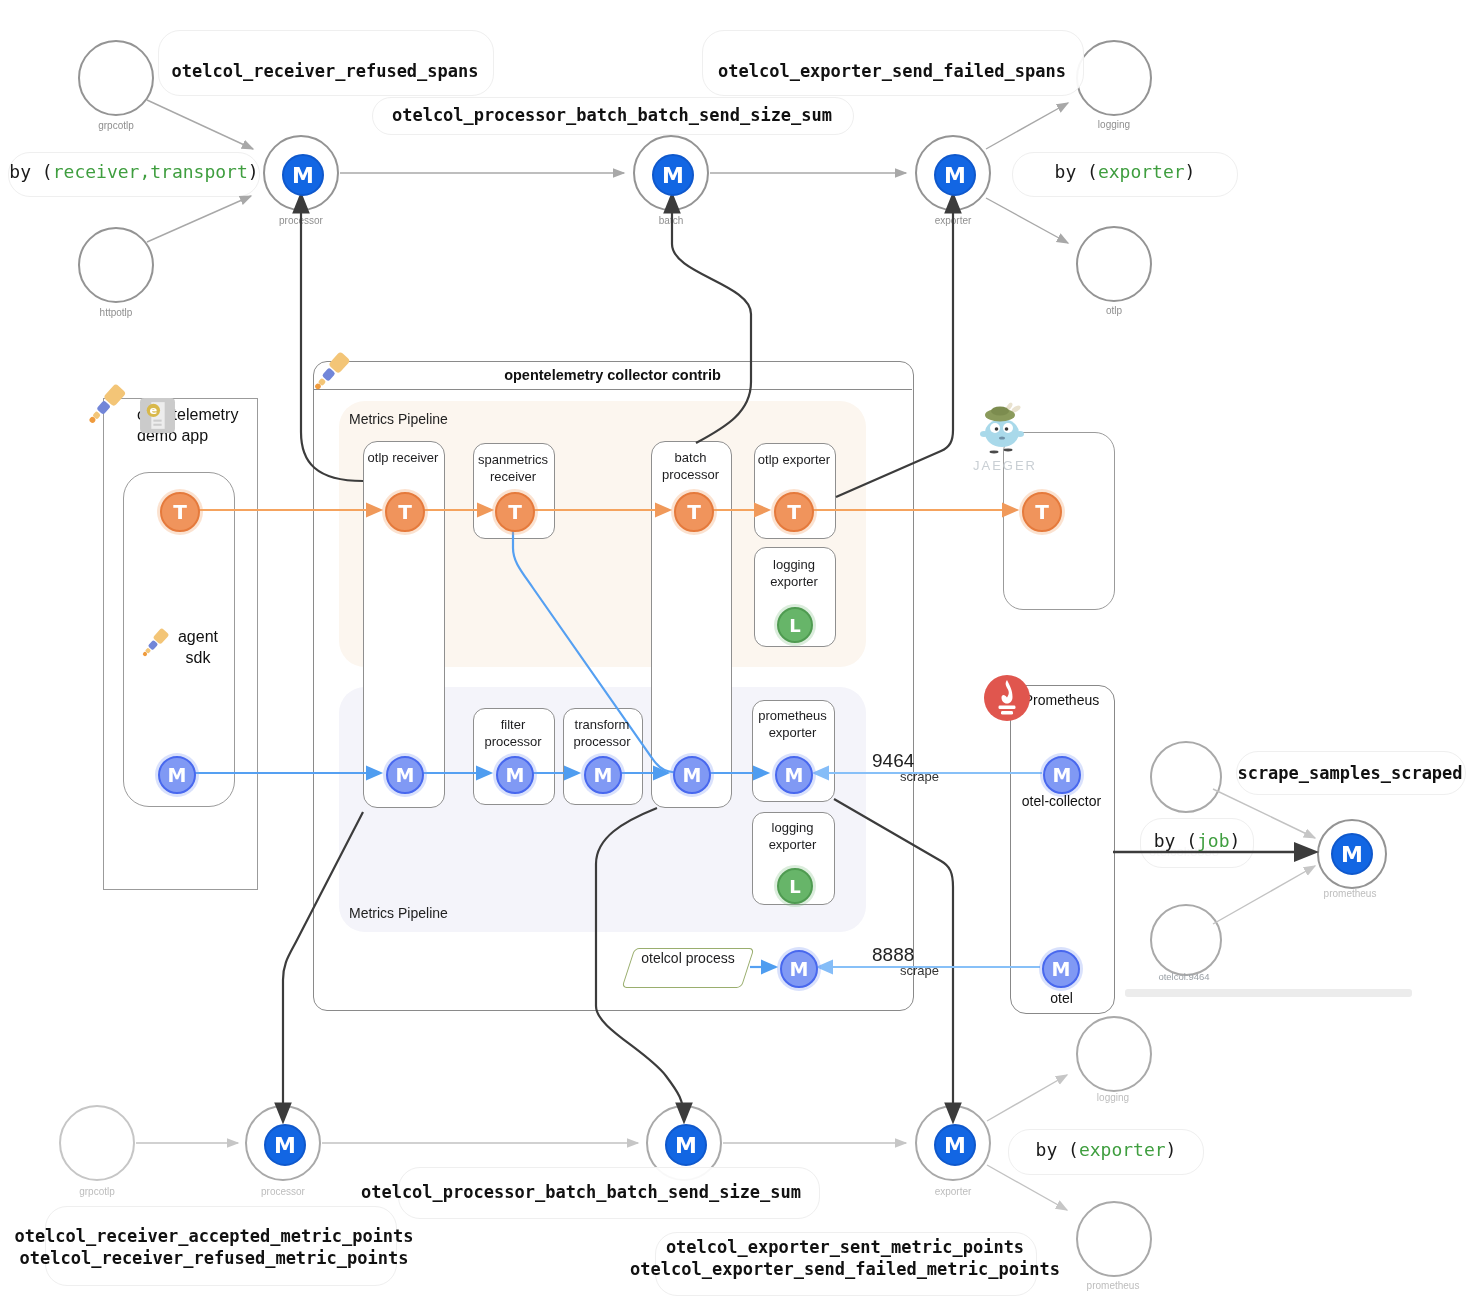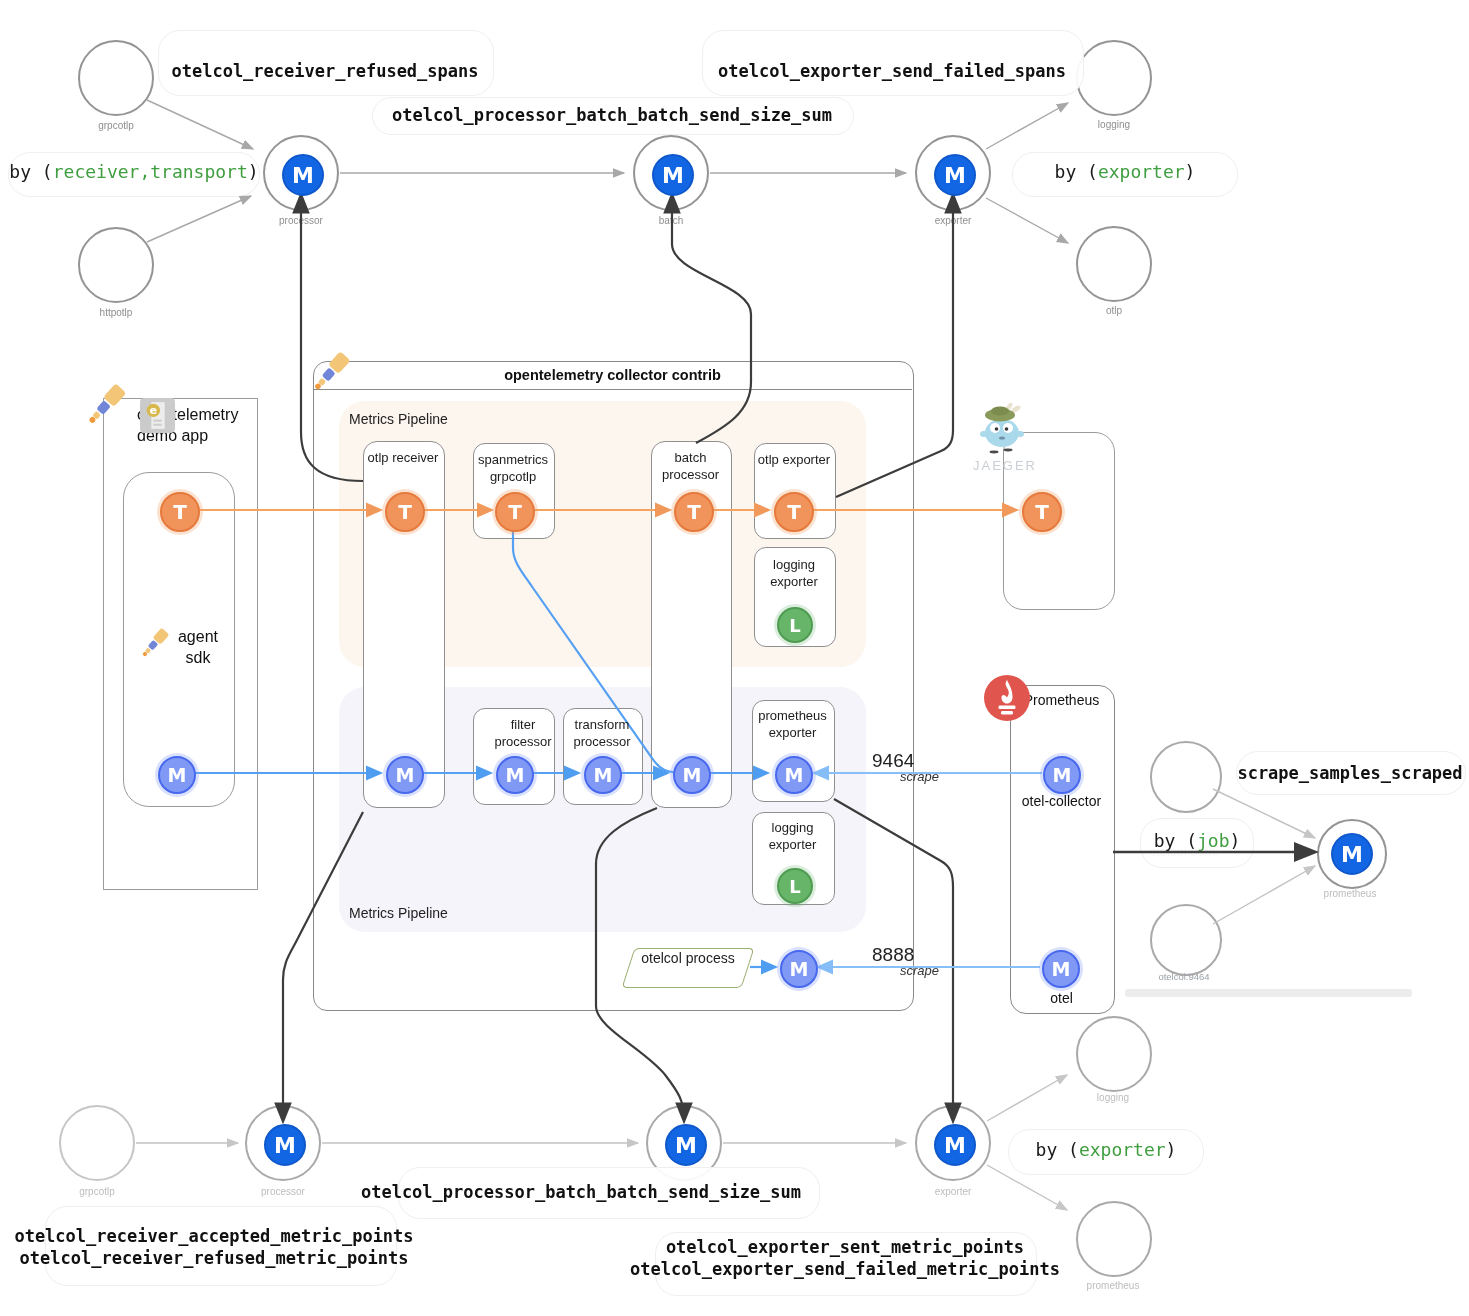--- a/index.html
+++ b/index.html
@@ -30,21 +30,21 @@
   .frame{position:absolute;border:1px solid #9b9b9b;background:transparent;z-index:0;}
   .tint{position:absolute;border-radius:26px;z-index:0;}
   
   .monobox{position:absolute;background:rgba(255,255,255,.92);border:1px solid #efefef;border-radius:22px;z-index:2;}
   .monotext{font-family:"DejaVu Sans Mono",monospace;font-weight:bold;font-size:17px;line-height:22px;
             color:#111;white-space:nowrap;text-align:center;}
   .bytext{font-family:"DejaVu Sans Mono",monospace;font-size:18px;color:#1a1a1a;white-space:nowrap;text-align:center;}
   .kw{color:#3f9e3f;}
   svg.wires{position:absolute;left:0;top:0;z-index:3;}
   .port{position:absolute;font-size:19px;color:#222;z-index:4;}
-  .port-s{position:absolute;font-size:13px;color:#333;z-index:4;font-style:italic;}
+  .port-s{position:absolute;font-size:13px;color:#333;z-index:4;}
   .logo{position:absolute;z-index:5;}
 </style>
 </head>
 <body>
 
 <div id="stage">
 
   <svg width="0" height="0" style="position:absolute" aria-hidden="true">
     <defs>
       <symbol id="sym-tele" viewBox="0 0 48 48">
@@ -295,25 +295,25 @@
   <div class="nlab lt" style="left:1310px;top:888px;">prometheus</div>
 
   <div class="abs" style="left:137px;top:404px;width:120px;font-size:16px;line-height:21px;color:#111;z-index:4;">opentelemetry demo app</div>
   <div class="abs" style="left:168px;top:626px;width:60px;font-size:16px;line-height:21px;color:#111;text-align:center;z-index:4;">agent sdk</div>
 
   <div class="abs" style="left:313px;top:367px;width:599px;text-align:center;font-size:14.5px;font-weight:bold;color:#111;z-index:4;">opentelemetry collector contrib</div>
   <div class="abs" style="left:349px;top:411px;font-size:14px;color:#222;z-index:4;">Metrics Pipeline</div>
   <div class="abs" style="left:349px;top:905px;font-size:14px;color:#222;z-index:4;">Metrics Pipeline</div>
 
   <div class="comlab" style="left:364px;top:449px;width:78px;">otlp receiver</div>
-  <div class="comlab" style="left:474px;top:451px;width:78px;">spanmetrics grpcotlp</div>
+  <div class="comlab" style="left:474px;top:451px;width:78px;">spanmetrics receiver</div>
   <div class="comlab" style="left:652px;top:449px;width:77px;">batch processor</div>
   <div class="comlab" style="left:755px;top:451px;width:78px;">otlp exporter</div>
   <div class="comlab" style="left:755px;top:556px;width:78px;">logging exporter</div>
-  <div class="comlab" style="left:484px;top:716px;width:78px;">filter processor</div>
+  <div class="comlab" style="left:474px;top:716px;width:78px;">filter processor</div>
   <div class="comlab" style="left:564px;top:716px;width:76px;">transform processor</div>
   <div class="comlab" style="left:753px;top:707px;width:79px;">prometheus exporter</div>
   <div class="comlab" style="left:753px;top:819px;width:79px;">logging exporter</div>
 
   <div class="abs" style="left:1012px;top:692px;width:99px;text-align:center;font-size:14px;color:#111;z-index:4;">Prometheus</div>
   <div class="abs" style="left:1010px;top:793px;width:103px;text-align:center;font-size:14px;color:#111;z-index:4;">otel-collector</div>
   <div class="abs" style="left:1010px;top:990px;width:103px;text-align:center;font-size:14px;color:#111;z-index:4;">otel</div>
 
   <div class="port" style="left:872px;top:750px;">9464</div>
   <div class="port-s" style="left:900px;top:769px;">scrape</div>

